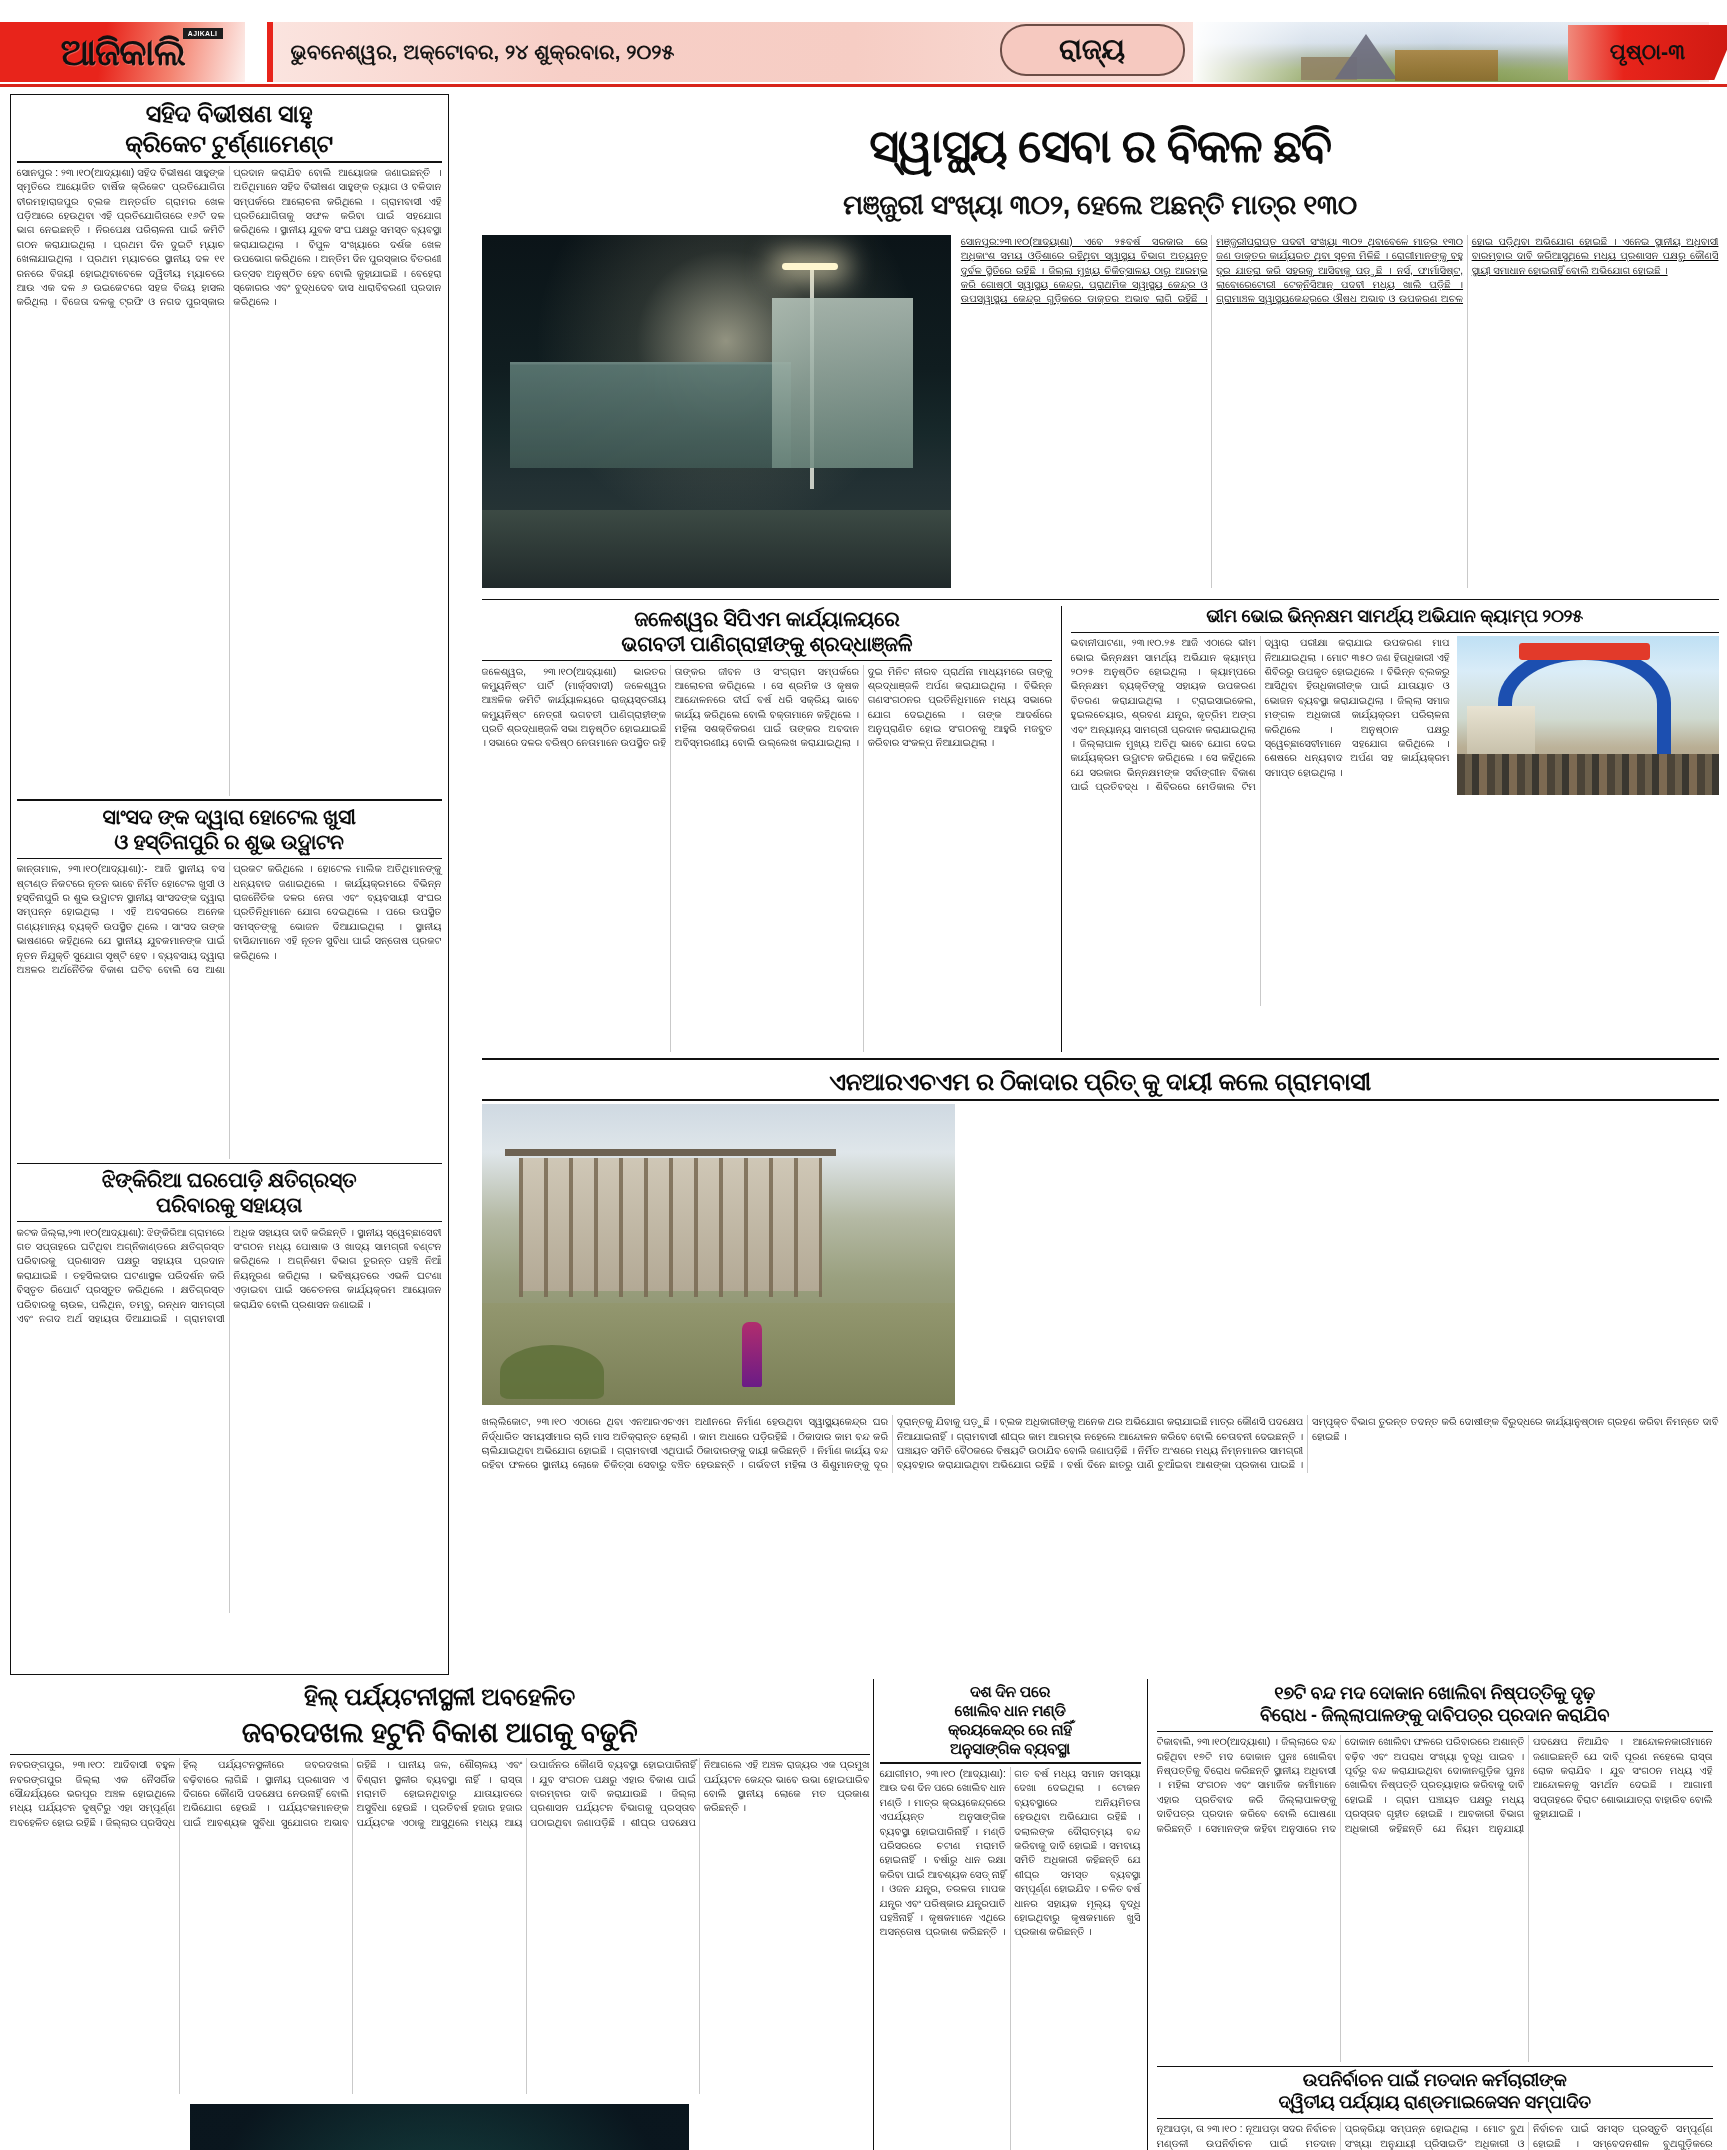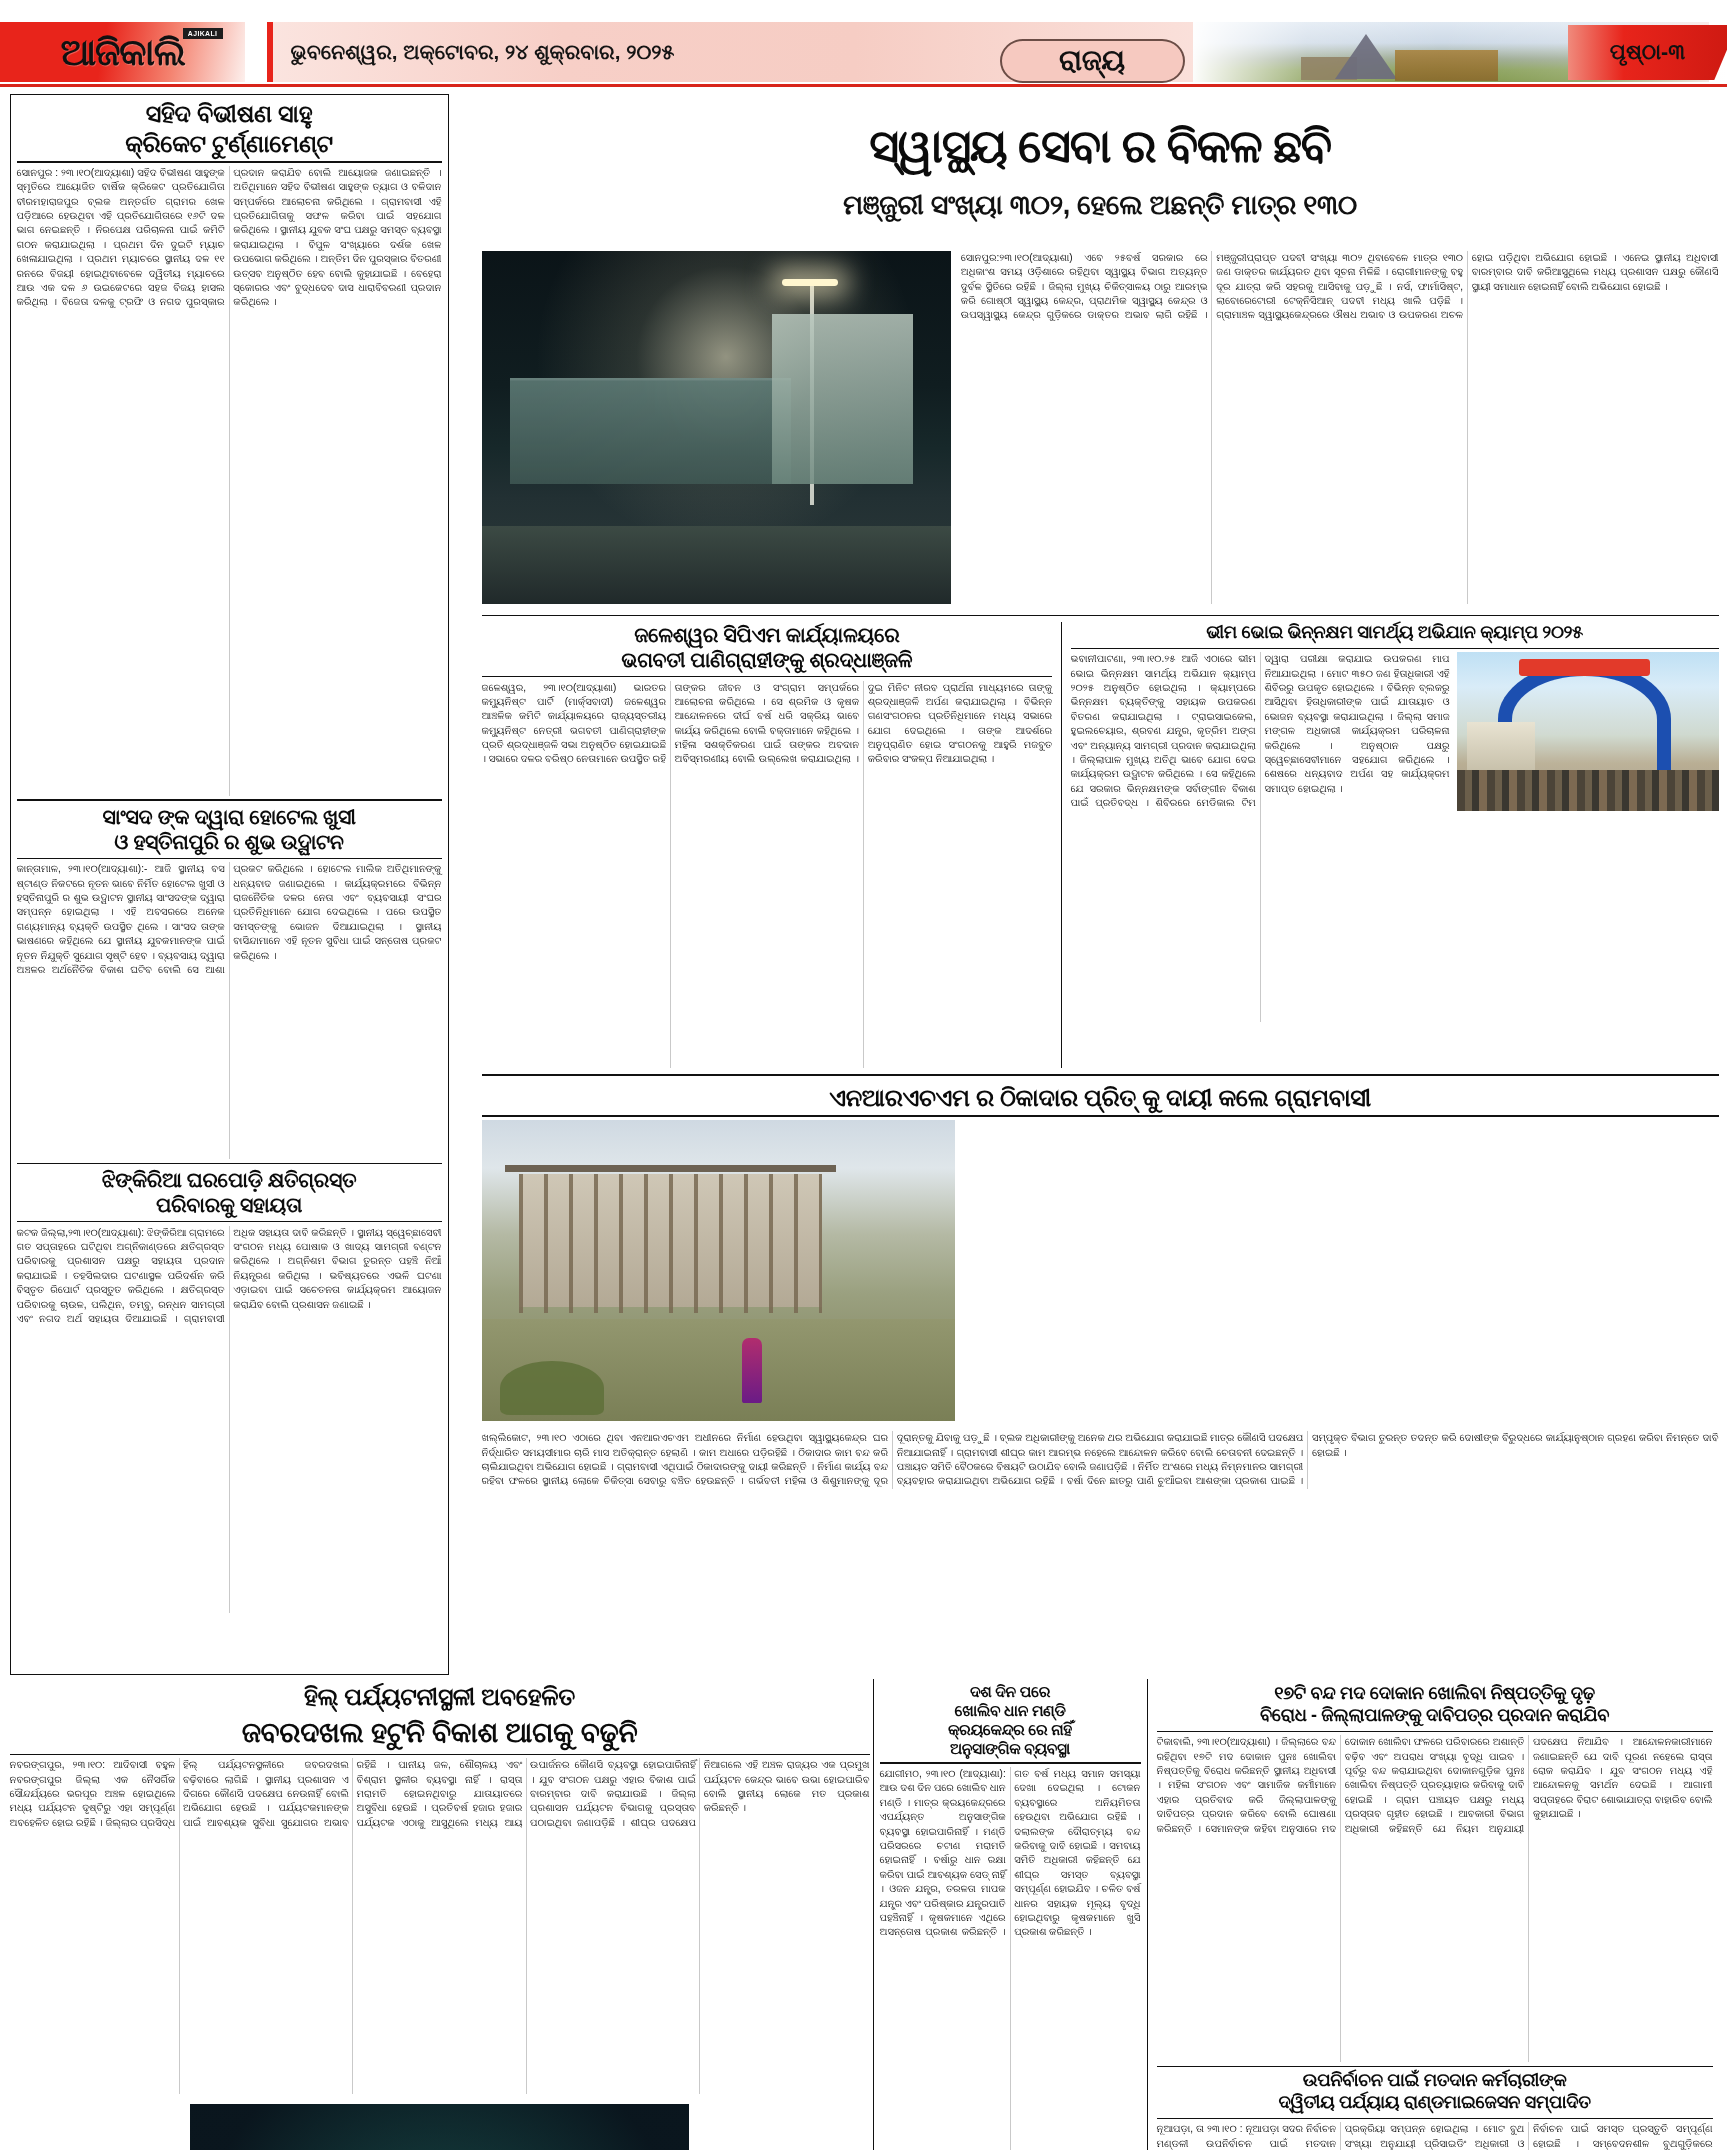--- a/index.html
+++ b/index.html
@@ -35,21 +35,21 @@
   .mh-dateband {
     flex:1; position:relative;
     background:linear-gradient(90deg,#fbe4df 0%,#f7cfc7 20%,#f6cdc4 40%,#fadfd9 62%,#ffffff 100%);
     display:flex; align-items:center;
   }
   .mh-date {
     font-size:20.6px; color:#141414; font-weight:600; padding-left:18px;
     font-family:"Liberation Sans", sans-serif; white-space:nowrap;
   }
   .mh-section {
-    position:absolute; left:727px; top:17px; width:185px; height:44px;
+    position:absolute; left:727px; top:2px; width:185px; height:52px;
     border:2.2px solid #6b4d46; border-radius:26px/25px;
     background:#f6c9c0; display:flex; align-items:center; justify-content:center;
   }
   .mh-section-txt { font-size:29px; font-weight:700; color:#111; letter-spacing:-0.4px; }
   .mh-photo {
     position:absolute; left:920px; top:0; width:516px; height:60px;
     background:
       linear-gradient(90deg, rgba(255,255,255,.98) 0%, rgba(255,255,255,.25) 22%, rgba(255,255,255,0) 48%, rgba(255,255,255,.2) 78%, rgba(250,235,232,.95) 100%),
       linear-gradient(180deg,#dfe8f2 0%,#cdd9e6 35%,#9aa88f 62%,#89a05a 80%,#7e9648 100%);
     overflow:hidden;
@@ -235,21 +235,21 @@
 
       </div>
     </div>
 
     <div class="col-right">
 
       <div class="box">
         <div class="hd hd-lead" style="padding-top:27px;">ସ୍ୱାସ୍ଥ୍ୟ ସେବା ର ବିକଳ ଛବି</div>
         <div class="hd hd-sub" style="padding-top:16.3px;">ମଞ୍ଜୁରୀ ସଂଖ୍ୟା ୩୦୨, ହେଲେ ଅଛନ୍ତି ମାତ୍ର ୧୩୦</div>
 
-        <div style="display:flex; gap:10.3px; margin-top:29px;">
+        <div style="display:flex; gap:10.3px; margin-top:13px;text-decoration:underline;">
           <div class="photo ph-hosp" style="width:469px;height:353px;flex:none;">
             <div class="ph-ground"></div>
             <div class="ph-pole"></div>
             <div class="ph-lamp"></div>
           </div>
           <div class="body-txt c3" style="height:353px;flex:1;">ସୋନପୁର:୨୩।୧୦(ଆଦ୍ୟାଶା) ଏବେ ୨୫ବର୍ଷ ସରକାର ରେ ଅଧିକାଂଶ ସମୟ ଓଡ଼ିଶାରେ ରହିଥିବା ସ୍ୱାସ୍ଥ୍ୟ ବିଭାଗ ଅତ୍ୟନ୍ତ ଦୁର୍ବଳ ସ୍ଥିତିରେ ରହିଛି । ଜିଲ୍ଲା ମୁଖ୍ୟ ଚିକିତ୍ସାଳୟ ଠାରୁ ଆରମ୍ଭ କରି ଗୋଷ୍ଠୀ ସ୍ୱାସ୍ଥ୍ୟ କେନ୍ଦ୍ର, ପ୍ରାଥମିକ ସ୍ୱାସ୍ଥ୍ୟ କେନ୍ଦ୍ର ଓ ଉପସ୍ୱାସ୍ଥ୍ୟ କେନ୍ଦ୍ର ଗୁଡ଼ିକରେ ଡାକ୍ତର ଅଭାବ ଲାଗି ରହିଛି । ମଞ୍ଜୁରୀପ୍ରାପ୍ତ ପଦବୀ ସଂଖ୍ୟା ୩୦୨ ଥିବାବେଳେ ମାତ୍ର ୧୩୦ ଜଣ ଡାକ୍ତର କାର୍ଯ୍ୟରତ ଥିବା ସୂଚନା ମିଳିଛି । ରୋଗୀମାନଙ୍କୁ ବହୁ ଦୂର ଯାତ୍ରା କରି ସହରକୁ ଆସିବାକୁ ପଡ଼ୁଛି । ନର୍ସ, ଫାର୍ମାସିଷ୍ଟ, ଲାବୋରେଟୋରୀ ଟେକ୍ନିସିଆନ୍ ପଦବୀ ମଧ୍ୟ ଖାଲି ପଡ଼ିଛି । ଗ୍ରାମାଞ୍ଚଳ ସ୍ୱାସ୍ଥ୍ୟକେନ୍ଦ୍ରରେ ଔଷଧ ଅଭାବ ଓ ଉପକରଣ ଅଚଳ ହୋଇ ପଡ଼ିଥିବା ଅଭିଯୋଗ ହୋଇଛି । ଏନେଇ ସ୍ଥାନୀୟ ଅଧିବାସୀ ବାରମ୍ବାର ଦାବି କରିଆସୁଥିଲେ ମଧ୍ୟ ପ୍ରଶାସନ ପକ୍ଷରୁ କୌଣସି ସ୍ଥାୟୀ ସମାଧାନ ହୋଇନାହିଁ ବୋଲି ଅଭିଯୋଗ ହୋଇଛି ।</div>
         </div>
       </div>
 
       <div class="divider" style="margin-top:11.2px;"></div>

